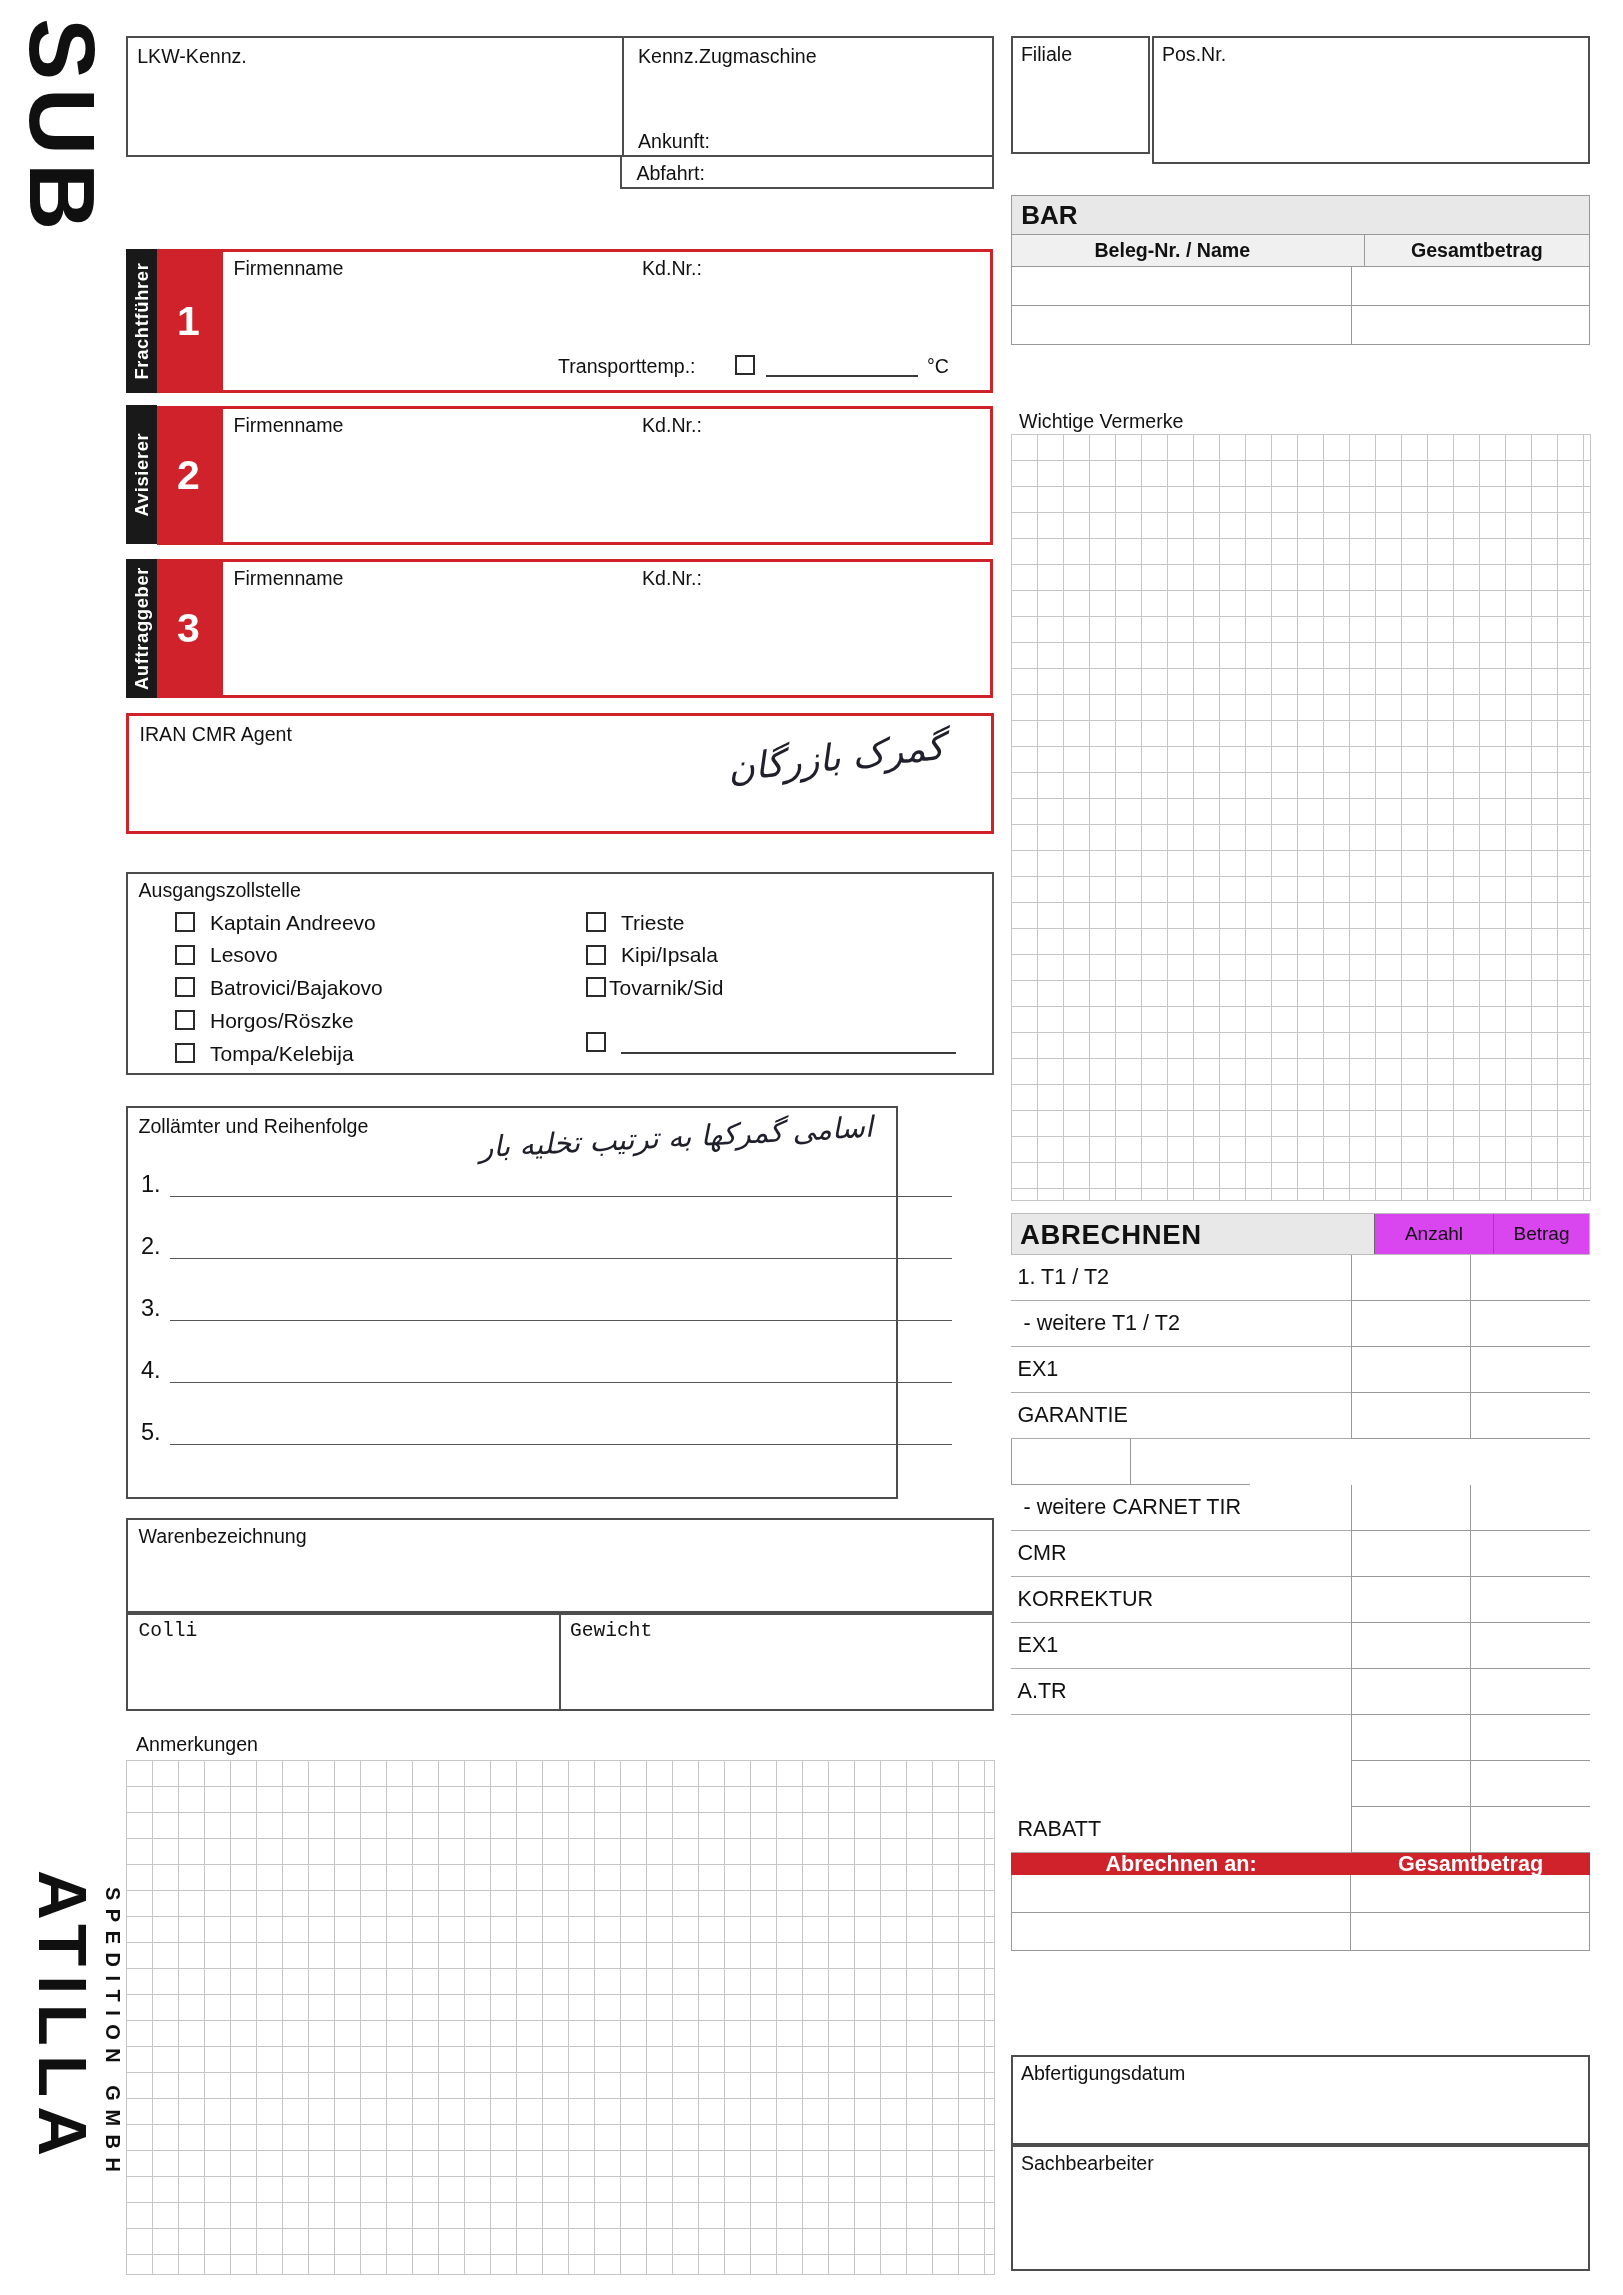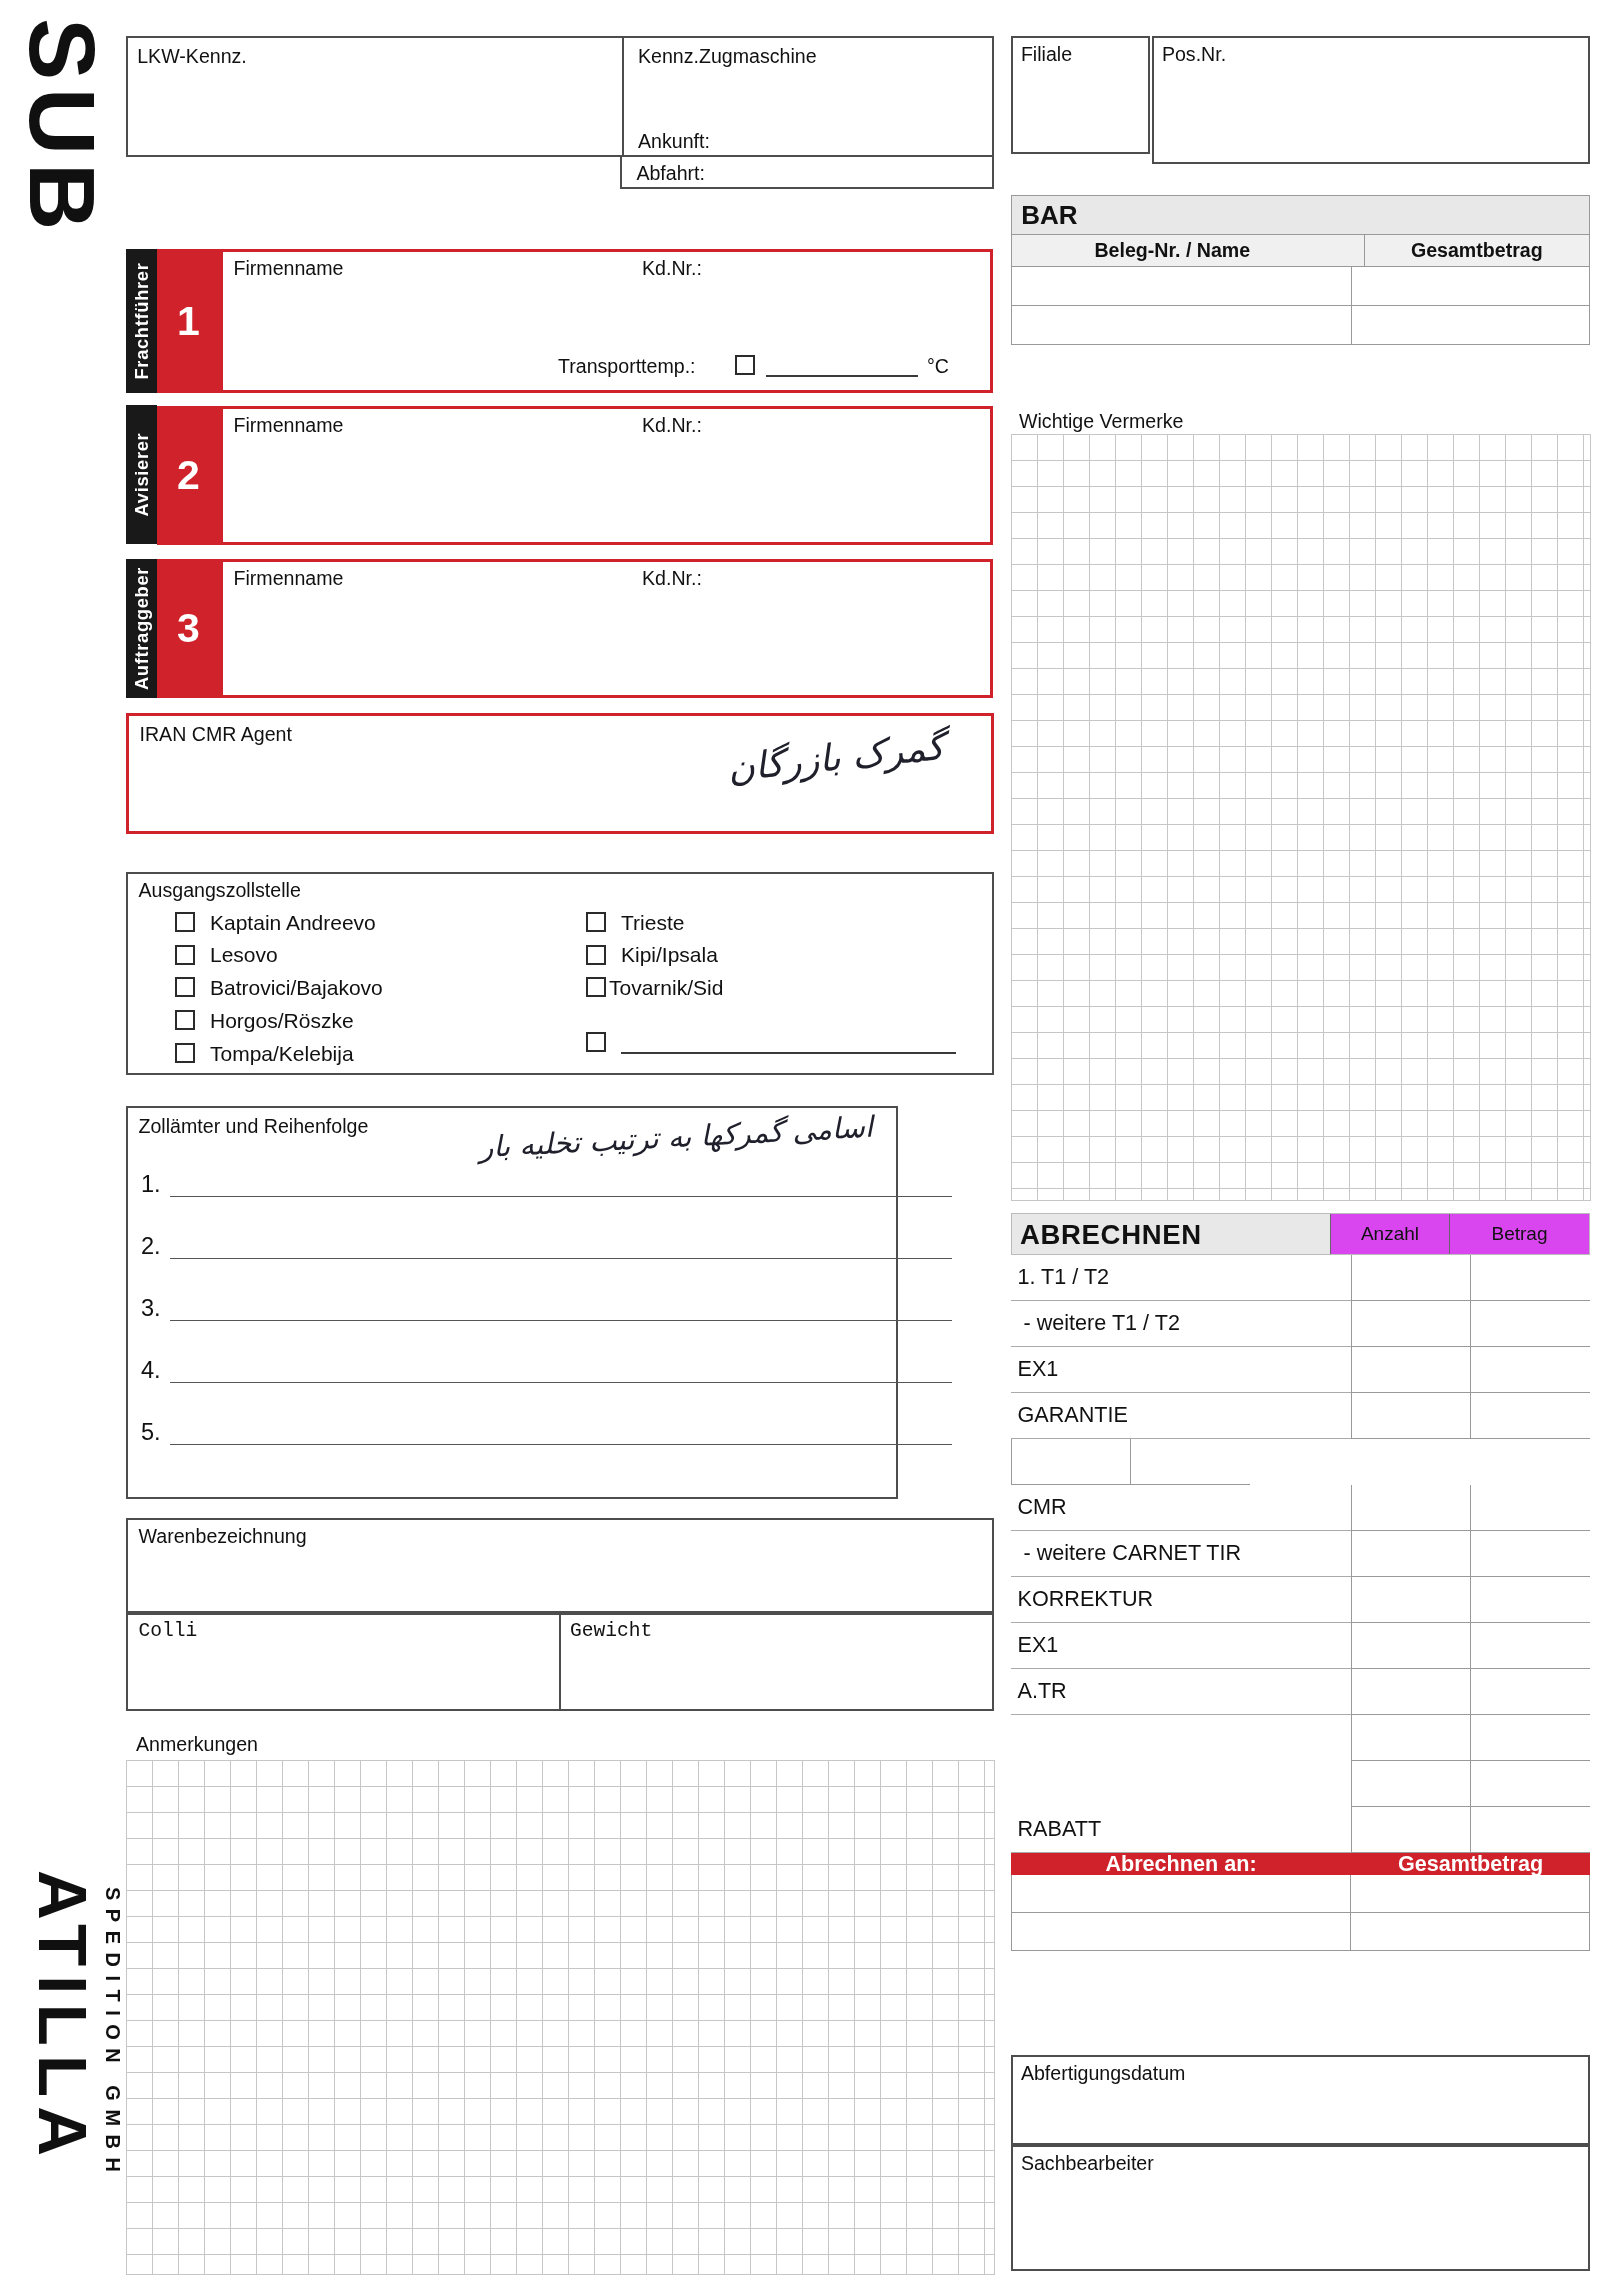--- a/index.html
+++ b/index.html
@@ -199,21 +199,21 @@
     <div class="abs" style="left:433px;top:0;width:431px;height:100%;"></div>
   </div>
 
   <div class="lbl" style="left:136px;top:1733px;">Anmerkungen</div>
   <div class="grid" style="left:126px;top:1760px;width:868px;height:514px;"></div>
 
   <div class="ab-block">
     <div class="ab-title">
       <div class="t">ABRECHNEN</div>
       <div class="ab-hcell">Anzahl</div>
-      <div class="ab-hcell" style="width:140px;">Betrag</div>
+      <div class="ab-hcell" style="width:96px;">Betrag</div>
     </div>
 
     <div class="ab-row">
       <div class="ab-label">1. T1 / T2</div>
       <div class="ab-cell"></div>
         <div class="ab-cell last"></div>
     </div>
     <div class="ab-row">
       <div class="ab-label"> - weitere T1 / T2</div>
       <div class="ab-cell"></div>
@@ -227,26 +227,26 @@
     <div class="ab-row">
       <div class="ab-label">GARANTIE</div>
       <div class="ab-cell"></div>
         <div class="ab-cell last"></div>
     </div>
     <div class="ab-row">
       <div class="ab-cell"></div>
         <div class="ab-cell last"></div>
     </div>
     <div class="ab-row">
+      <div class="ab-label"> - weitere CARNET TIR</div>
+      <div class="ab-cell"></div>
+        <div class="ab-cell last"></div>
+    </div>
+    <div class="ab-row">
       <div class="ab-label">CMR</div>
-      <div class="ab-cell"></div>
-        <div class="ab-cell last"></div>
-    </div>
-    <div class="ab-row">
-      <div class="ab-label"> - weitere CARNET TIR</div>
       <div class="ab-cell"></div>
         <div class="ab-cell last"></div>
     </div>
     <div class="ab-row">
       <div class="ab-label">KORREKTUR</div>
       <div class="ab-cell"></div>
         <div class="ab-cell last"></div>
     </div>
     <div class="ab-row">
       <div class="ab-label">EX1</div>

